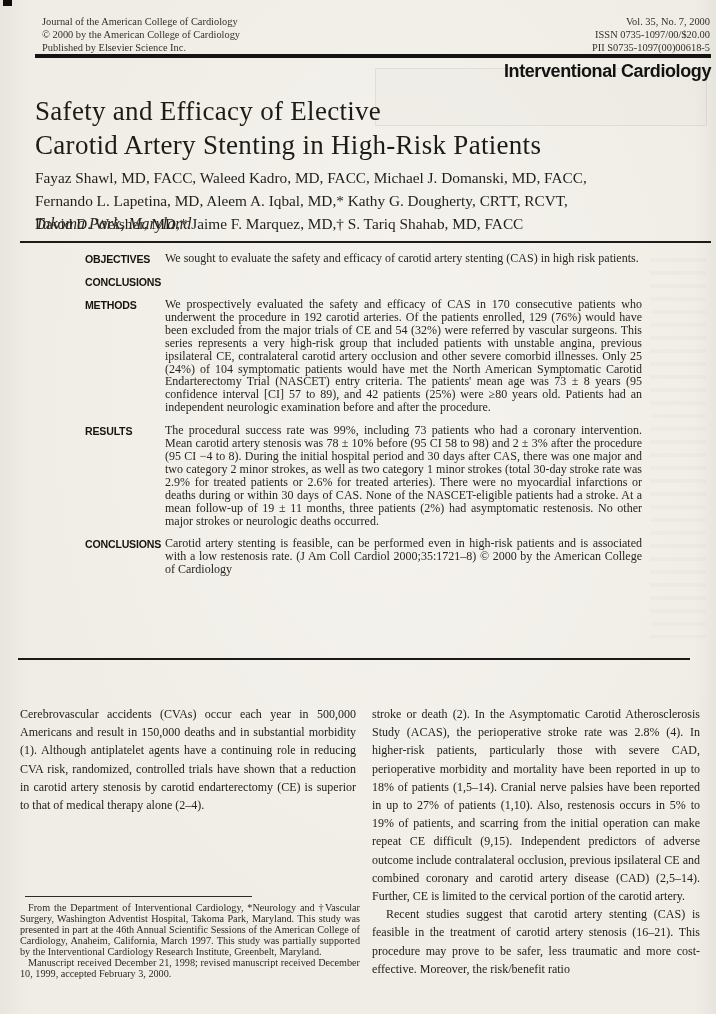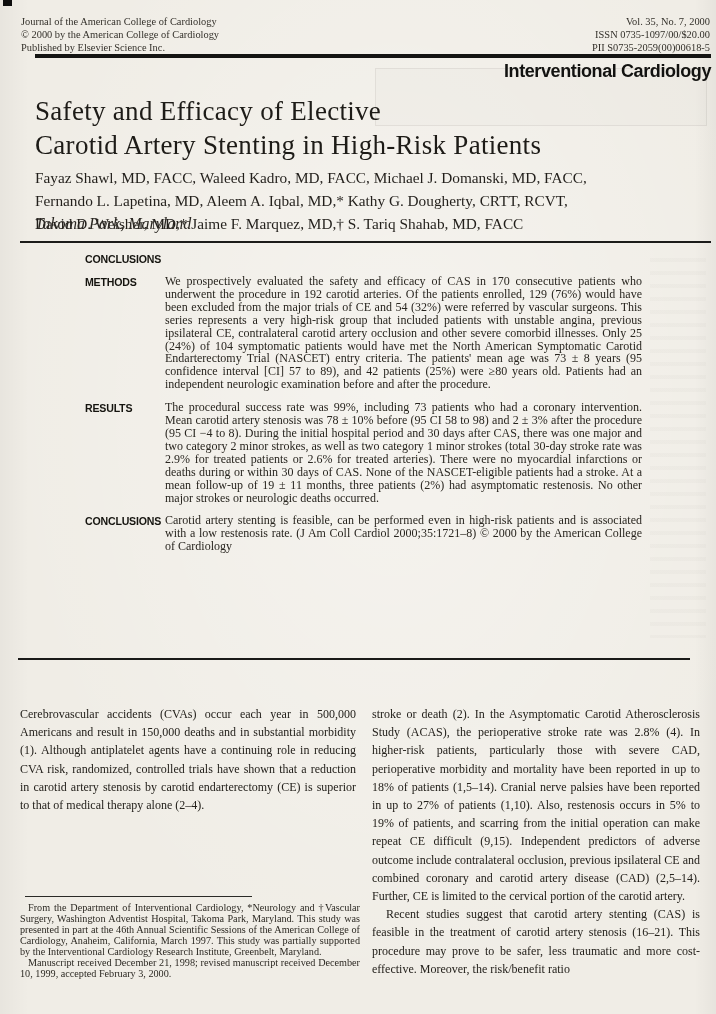--- a/index.html
+++ b/index.html
@@ -8,21 +8,21 @@
     position:relative;width:716px;height:1014px;overflow:hidden;
     background:
       radial-gradient(ellipse at 55% 40%, rgba(255,255,255,.35), rgba(0,0,0,0) 70%),
       linear-gradient(90deg, rgba(0,0,0,.035), rgba(0,0,0,0) 4%, rgba(0,0,0,0) 97%, rgba(0,0,0,.04)),
       #f0ede6;
     color:#25231f;
     font-family:"Liberation Serif", serif;
   }
   
   .scan-mark{position:absolute;left:3px;top:0;width:9px;height:6px;background:#0d0d0d;}
-  .hdr-left{position:absolute;left:21px;top:15px;font-size:10.4px;line-height:13px;color:#33302a;}
+  .hdr-left{position:absolute;left:42px;top:15px;font-size:10.4px;line-height:13px;color:#33302a;}
   .hdr-right{position:absolute;right:6px;top:15px;font-size:10.4px;line-height:13px;text-align:right;color:#33302a;}
   .rule-thick{position:absolute;left:35px;right:5px;top:54px;height:3.5px;background:#141412;}
   .section-label{
     position:absolute;right:5px;top:61px;
     font-family:"Liberation Sans", sans-serif;font-weight:bold;
     font-size:18px;letter-spacing:-0.4px;color:#121210;
   }
   
   .ghost-box{position:absolute;left:375px;top:68px;width:330px;height:56px;
     border:1px solid rgba(60,55,45,.08);background:rgba(60,55,45,.015);}
@@ -66,41 +66,45 @@
   <div class="scan-mark"></div>
 
   <div class="hdr-left">
     <div>Journal of the American College of Cardiology</div>
     <div>© 2000 by the American College of Cardiology</div>
     <div>Published by Elsevier Science Inc.</div>
   </div>
   <div class="hdr-right">
     <div>Vol. 35, No. 7, 2000</div>
     <div>ISSN 0735-1097/00/$20.00</div>
-    <div>PII S0735-2059(00)00618-5</div>
+    <div>PII S0735-1097(00)00618-5</div>
   </div>
   <div class="rule-thick"></div>
   <div class="section-label">Interventional Cardiology</div>
 
   <div class="ghost-box"></div>
   <div class="ghost-lines"></div>
 
   <div class="title">
     <div>Safety and Efficacy of Elective</div>
     <div>Carotid Artery Stenting in High-Risk Patients</div>
   </div>
   <div class="authors">
     <div>Fayaz Shawl, MD, FACC, Waleed Kadro, MD, FACC, Michael J. Domanski, MD, FACC,</div>
     <div>Fernando L. Lapetina, MD, Aleem A. Iqbal, MD,* Kathy G. Dougherty, CRTT, RCVT,</div>
     <div>David D. Weisher, MD,* Jaime F. Marquez, MD,† S. Tariq Shahab, MD, FACC</div>
   </div>
   <div class="affiliation">Takoma Park, Maryland</div>
   <div class="rule-mid"></div>
 
   <div class="abstract">
+    <div class="abs-row">
+      <div class="abs-label">OBJECTIVES</div>
+      <div class="abs-text">We sought to evaluate the safety and efficacy of carotid artery stenting (CAS) in high risk patients.</div>
+    </div>
     <div class="abs-row">
       <div class="abs-label">CONCLUSIONS</div>
     </div>
     <div class="abs-row">
       <div class="abs-label">METHODS</div>
       <div class="abs-text">We prospectively evaluated the safety and efficacy of CAS in 170 consecutive patients who underwent the procedure in 192 carotid arteries. Of the patients enrolled, 129 (76%) would have been excluded from the major trials of CE and 54 (32%) were referred by vascular surgeons. This series represents a very high-risk group that included patients with unstable angina, previous ipsilateral CE, contralateral carotid artery occlusion and other severe comorbid illnesses. Only 25 (24%) of 104 symptomatic patients would have met the North American Symptomatic Carotid Endarterectomy Trial (NASCET) entry criteria. The patients' mean age was 73 ± 8 years (95 confidence interval [CI] 57 to 89), and 42 patients (25%) were ≥80 years old. Patients had an independent neurologic examination before and after the procedure.</div>
     </div>
     <div class="abs-row">
       <div class="abs-label">RESULTS</div>
       <div class="abs-text">The procedural success rate was 99%, including 73 patients who had a coronary intervention. Mean carotid artery stenosis was 78 ± 10% before (95 CI 58 to 98) and 2 ± 3% after the procedure (95 CI −4 to 8). During the initial hospital period and 30 days after CAS, there was one major and two category 2 minor strokes, as well as two category 1 minor strokes (total 30-day stroke rate was 2.9% for treated patients or 2.6% for treated arteries). There were no myocardial infarctions or deaths during or within 30 days of CAS. None of the NASCET-eligible patients had a stroke. At a mean follow-up of 19 ± 11 months, three patients (2%) had asymptomatic restenosis. No other major strokes or neurologic deaths occurred.</div>

